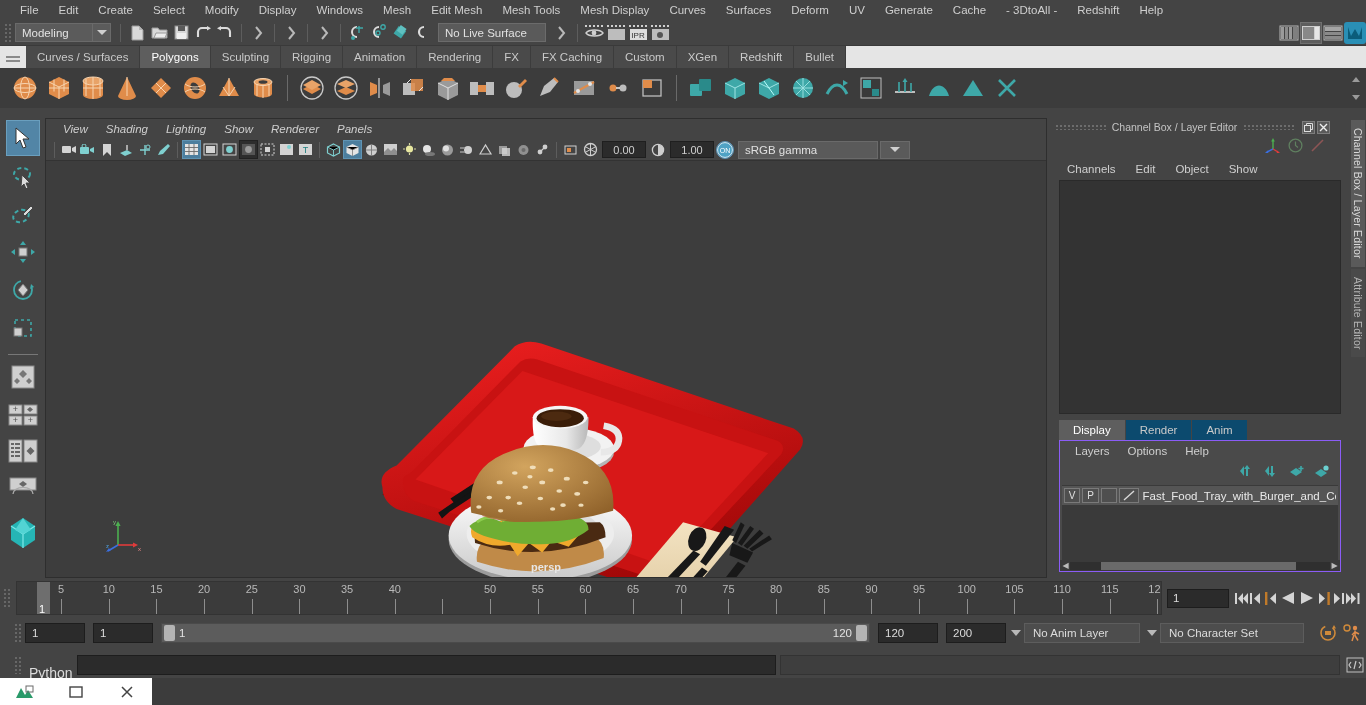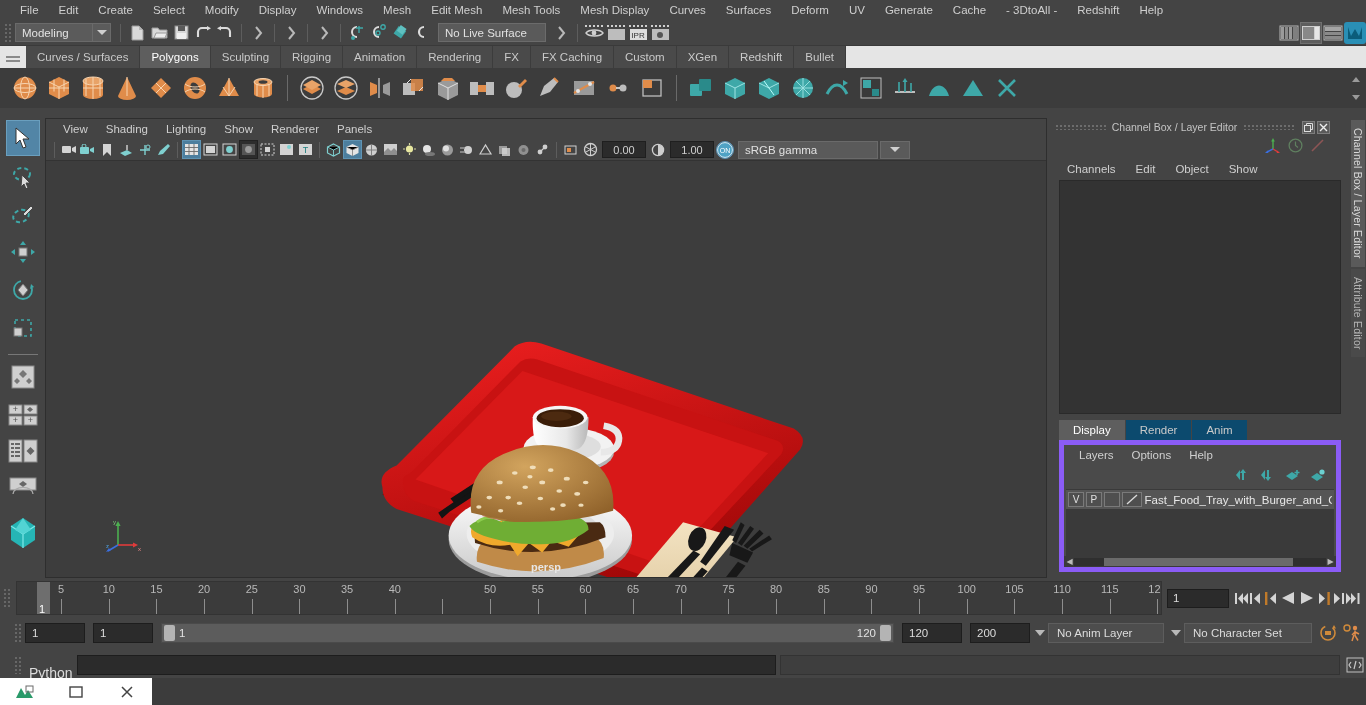--- a/index.html
+++ b/index.html
@@ -48,21 +48,21 @@
 
   
   .body{position:absolute;left:0;top:118px;right:0;height:460px;display:flex;}
   .toolbox{width:45px;background:#444;display:flex;flex-direction:column;align-items:center;padding-top:2px;}
   .tbi{width:34px;height:36px;display:flex;align-items:center;justify-content:center;margin-bottom:2px;}
   .tbi.sel{background:#5285a6;border:1px solid #6a9fbe;}
   .tbdiv{width:30px;height:1px;background:#777;margin:6px 0 4px;}
 
   
   .vpwrap{flex:1;display:flex;flex-direction:column;border:1px solid #2e2e2e;background:#3a3a3a;margin-right:2px;}
-  .vpmenu{height:20px;background:#444;display:flex;font-size:11.5px;padding-left:8px;}
+  .vpmenu{height:20px;background:#444;display:flex;font-size:11.5px;padding-left:8px;font-style:italic;}
   .vpmenu .mi{padding:0 9px;line-height:20px;color:#cfcfcf;}
   .vptools{height:22px;background:#444;display:flex;align-items:center;padding-left:4px;border-bottom:1px solid #333;}
   .vptools .sep{height:16px;background:#5d5d5d;margin:0 4px;}
   .vi{width:19px;height:19px;display:flex;align-items:center;justify-content:center;flex:none;border:1px solid transparent;}
   .vi.on{background:#4c7e9e;border-color:#5f93b3;}
   .vi.dk{background:#2d2d2d;border-color:#222;}
   .numf{width:44px;height:17px;background:#2b2b2b;border:1px solid #1f1f1f;font-size:11px;color:#d0d0d0;
         display:flex;align-items:center;justify-content:center;margin:0 2px;}
   .gamma{display:flex;align-items:center;height:18px;background:#5a5a5a;border:1px solid #6a6a6a;width:140px;margin-left:4px;}
   .gamma .g-l{flex:1;font-size:11.5px;padding-left:6px;color:#e0e0e0;}
@@ -77,21 +77,21 @@
   .dots{flex:1;height:6px;background:radial-gradient(circle,#6d6d6d .9px,transparent 1.1px) 0 0/4px 4px;margin:0 6px;}
   .rp-btn{width:13px;height:13px;border:1px solid #7d7d7d;background:#5a5a5a;margin-left:2px;display:flex;
       align-items:center;justify-content:center;font-size:8px;color:#ddd;}
   .rp-iconrow{height:22px;display:flex;align-items:center;justify-content:flex-end;padding-right:24px;gap:7px;}
   .rp-menu{height:22px;display:flex;align-items:center;font-size:11.5px;padding-left:8px;}
   .rp-menu .mi{padding:0 10px;line-height:22px;color:#cfcfcf;}
   .cbarea{margin:0 8px 0 10px;flex:1;background:#333;border:1px solid #2a2a2a;}
   .tabs{display:flex;align-items:flex-end;height:20px;margin:6px 8px 0 10px;}
   .tb{height:20px;line-height:20px;padding:0 14px;font-size:11.5px;background:#0c4a6e;color:#c9c9c9;margin-right:1px;}
   .tb.active{background:#5e5e5e;color:#fff;}
-  .layerbox{margin:0 8px 0 10px;height:132px;background:#4a4a4a;border:5px solid #8b5cf6;display:flex;flex-direction:column;}
+  .layerbox{margin:0 8px 0 10px;height:132px;background:#4a4a4a;border:1px solid #8b5cf6;display:flex;flex-direction:column;}
   .lm{height:20px;display:flex;align-items:center;font-size:11.5px;padding-left:6px;}
   .lm .mi{padding:0 9px;line-height:20px;color:#cfcfcf;}
   .lbtns{height:22px;display:flex;align-items:center;justify-content:flex-end;gap:9px;padding-right:10px;}
   .layerlist{flex:1;background:#3a3a3a;margin:2px 2px 0;overflow:hidden;}
   .layerrow{height:19px;background:#555;display:flex;align-items:center;padding:0 2px;margin-top:1px;}
   .lcell{width:17px;height:15px;border:1px solid #7a7a7a;background:#4f4f4f;display:flex;align-items:center;
       justify-content:center;font-size:10px;color:#e0e0e0;margin-right:2px;}
   .lcolor{width:21px;height:15px;border:1px solid #7a7a7a;background:#4f4f4f;margin-right:3px;
       display:flex;align-items:center;justify-content:center;}
   .lname{font-size:11.5px;color:#e8e8e8;white-space:nowrap;overflow:hidden;}
@@ -1227,21 +1227,21 @@
     </div>
     <div class="rfield">120</div>
     <div class="rfield" style="margin-right:2px">200</div>
     <div class="drop-arrow">
         <i class="tri-d2"></i>
       </div>
     <div class="combo" style="width:116px;margin-right:4px">No Anim Layer</div>
     <div class="drop-arrow">
         <i class="tri-d2"></i>
       </div>
-    <div class="combo" style="width:128px;margin-right:4px">No Character Set</div>
+    <div class="combo" style="width:144px;margin-right:12px">No Character Set</div>
     <div class="pbtn" style="width:24px">
       <svg width="20" height="18" viewBox="0 0 20 18">
           <circle cx="10" cy="9" r="7" fill="none" stroke="#d08a3a" stroke-width="1.6" stroke-dasharray="30 8"></circle>
           <path d="M16 1l2 3.4h-4z" fill="#d08a3a"></path>
           <rect x="7" y="7" width="6" height="4" fill="#d08a3a"></rect>
         </svg>
     </div>
     <div class="pbtn" style="width:26px">
       <svg width="22" height="18" viewBox="0 0 22 18">
           <circle cx="5" cy="4" r="3" fill="none" stroke="#d08a3a" stroke-width="1.4"></circle>

